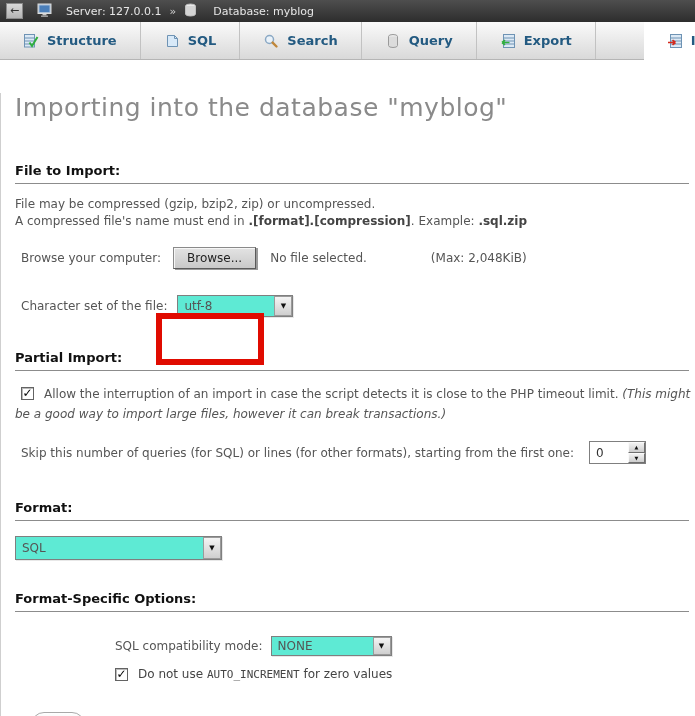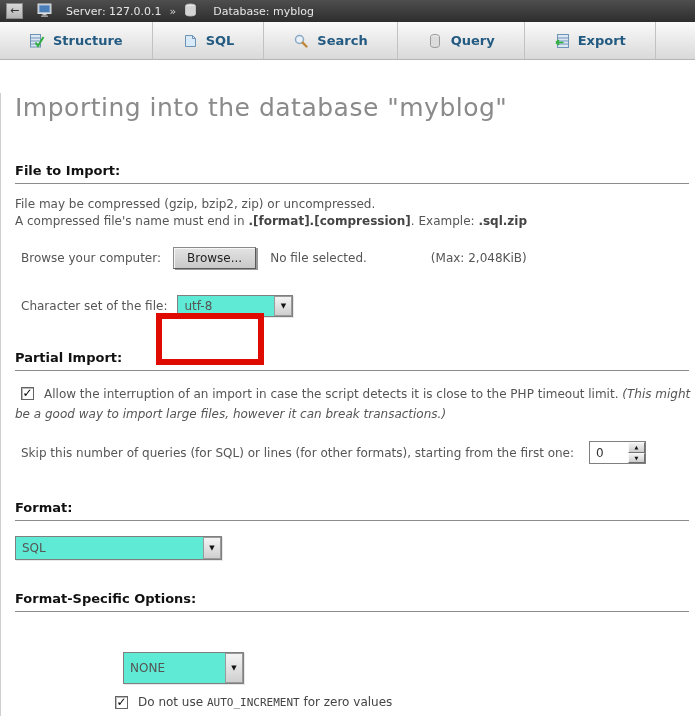--- a/index.html
+++ b/index.html
@@ -23,21 +23,21 @@
 
   
   .tabbar {
     height:38px; width:100%;
     background:linear-gradient(#fafafa,#d9d9d9);
     border-bottom:1px solid #b5b5b5;
     display:flex; align-items:stretch;
   }
   .tab {
     display:flex; align-items:center; gap:8px;
-    padding:0 29px; border-right:1px solid #c2c2c2;
+    padding:0 23px; border-right:1px solid #c2c2c2;
     font-size:13px; font-weight:bold; color:#235a81;
     cursor:pointer; position:relative;
   }
   .tab.active {
     background:#fff; border-right:1px solid #c2c2c2;
     margin-bottom:-1px; border-bottom:1px solid #fff;margin-left:48px;
   }
   .tab-icon { display:inline-flex; width:16px; height:16px; }
   .chev { display:inline-flex; }
 
@@ -90,21 +90,21 @@
   }
   .winselect-btn {
     width:18px; display:flex; align-items:center; justify-content:center;
     background:linear-gradient(#f4f4f4,#cfcfcf);
     border:1px solid; border-color:#f8f8f8 #6f6f6f #6f6f6f #f8f8f8;
     outline:1px solid #9a9a9a; outline-offset:-1px;
     font-size:7px; color:#111; cursor:pointer;
   }
   .sel-charset { width:116px; margin-left:10px; }
   .sel-format  { width:207px; height:24px; }
-  .sel-compat  { width:121px; height:32px; margin-left:8px;margin-top:16px; }
+  .sel-compat  { width:121px; height:20px; margin-left:8px; }
 
   
   .wincheck {
     width:13px; height:13px; min-width:13px; background:#fff;
     border:1px solid #636363; box-shadow:inset 1px 1px 0 #b9b9b9;
     display:inline-flex; align-items:center; justify-content:center;
     font-size:12px; font-weight:bold; color:#000; line-height:11px; cursor:pointer;
   }
 
   .allow-row { margin-top:13px; line-height:20px; }
@@ -311,20 +311,21 @@
     <span class="winselect sel-format">
       <span class="winselect-value">SQL</span>
       <span class="winselect-btn">▼</span>
     </span>
   </div>
 
   
   <div class="section-heading h-fso">Format-Specific Options:</div>
 
   <div class="row compat-row">
+    <span>SQL compatibility mode:</span>
     <span class="winselect sel-compat">
       <span class="winselect-value">NONE</span>
       <span class="winselect-btn">▼</span>
     </span>
   </div>
 
   <div class="autoinc-row">
     <span class="wincheck">✓</span>
     <span><span>Do not use </span><span class="mono">AUTO_INCREMENT</span><span> for zero values</span></span>
   </div>

